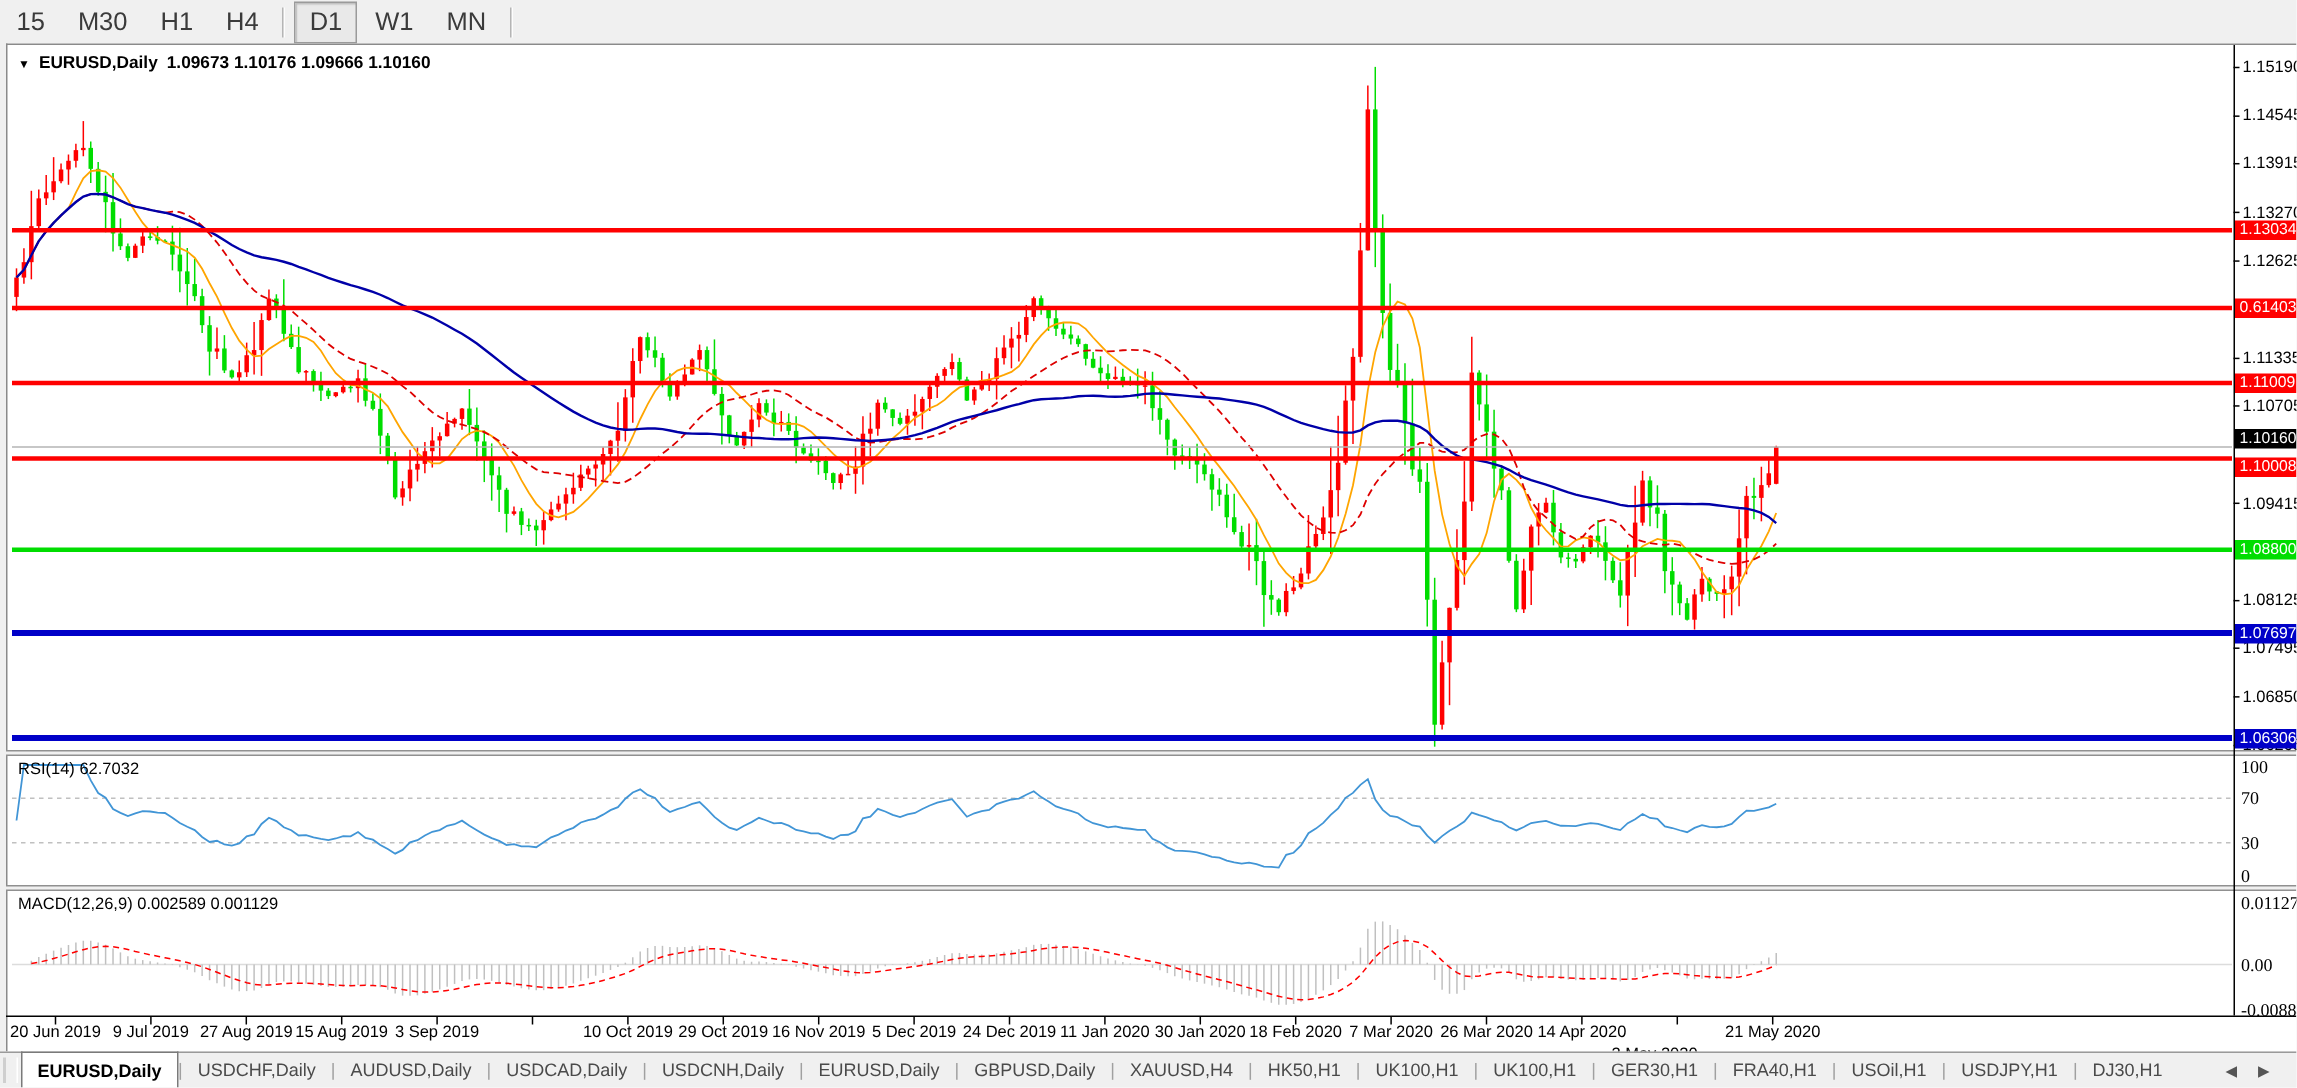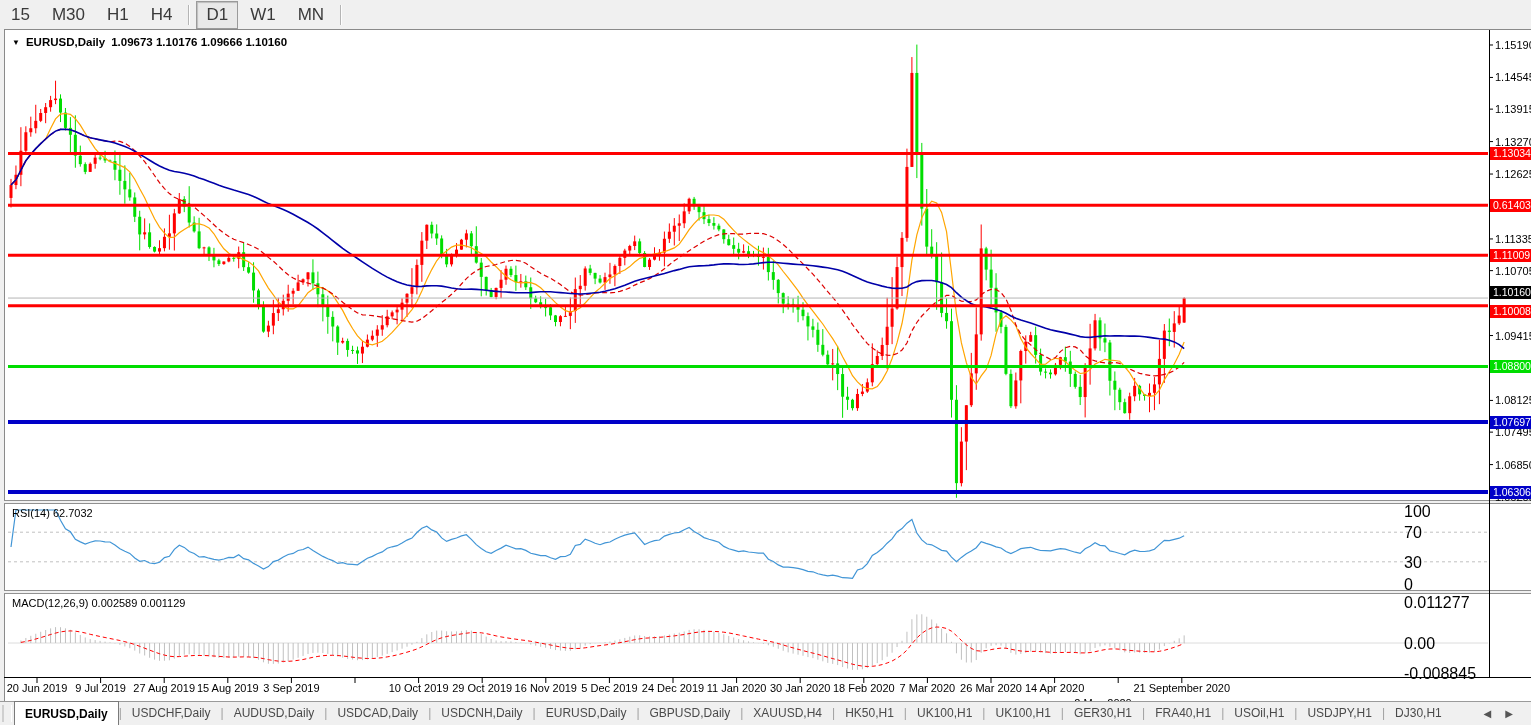--- a/index.html
+++ b/index.html
@@ -18,21 +18,21 @@
     border-left:1px solid #8a8a8a;border-top:1px solid #8a8a8a;box-sizing:border-box;}
   #chart-svg{position:absolute;left:0;top:0;}
   
   #chart-title{position:absolute;left:12px;top:36px;font-size:11.5px;font-weight:700;color:#000;display:flex;align-items:center;gap:6px;white-space:nowrap;}
   #chart-title .dd{font-size:8px;color:#000;}
   
   .ptick{position:absolute;left:1495px;font-size:11px;line-height:11px;color:#000;white-space:nowrap;}
   .pbadge{position:absolute;left:1490px;width:41px;height:13px;font-size:10.5px;line-height:13px;padding-left:3px;box-sizing:border-box;color:#fff;white-space:nowrap;}
   
   .indname{position:absolute;left:12px;font-size:11px;color:#000;white-space:nowrap;}
-  .ilabel{position:absolute;left:1404px;font-size:16px;line-height:11px;color:#000;white-space:nowrap;}
+  .ilabel{position:absolute;left:1494px;font-size:12px;line-height:11px;color:#000;white-space:nowrap;font-family:Liberation Serif, serif;}
   
   .dlabel{position:absolute;top:682px;font-size:11px;color:#000;transform:translateX(-50%);white-space:nowrap;}
   
   #tab-bar{position:absolute;left:0;top:701px;width:1531px;height:24px;background:#f0f0f0;border-top:1px solid #9a9a9a;display:flex;align-items:stretch;box-sizing:border-box;}
   .tab-grip{width:7px;border-left:2px solid #cfcfcf;border-right:1px solid #fff;margin:3px 2px;}
   .tab{font-size:12px;color:#4a4a4a;padding:4px 10px 0 10px;white-space:nowrap;cursor:default;}
   .tab.active{background:#ffffff;color:#000;font-weight:700;border:1px solid #7a7a7a;border-bottom:none;margin-top:-1px;padding-top:5px;}
   .tab-sep{color:#a0a0a0;font-size:12px;padding-top:4px;}
   #tab-arrows{margin-left:auto;display:flex;align-items:center;gap:14px;padding:0 18px;color:#555;font-size:10px;}
 </style>
@@ -890,21 +890,21 @@
     <div class="dlabel" style="left: 545.8px;">16 Nov 2019</div>
     <div class="dlabel" style="left: 609.4px;">5 Dec 2019</div>
     <div class="dlabel" style="left: 673px;">24 Dec 2019</div>
     <div class="dlabel" style="left: 736.6px;">11 Jan 2020</div>
     <div class="dlabel" style="left: 800.2px; text-align: center;">30 Jan 2020</div>
     <div class="dlabel" style="left: 863.8px;">18 Feb 2020</div>
     <div class="dlabel" style="left: 927.4px;">7 Mar 2020</div>
     <div class="dlabel" style="left: 991px;">26 Mar 2020</div>
     <div class="dlabel" style="left: 1054.6px;">14 Apr 2020</div>
     <div class="dlabel" style="left: 1103px; margin-top: 15px;">2 May 2020</div>
-    <div class="dlabel" style="left: 1181.8px;">21 September 2020</div>
+    <div class="dlabel" style="left: 1181.8px;">21 May 2020</div>
   </div>
 
 <div id="tab-bar">
     <div class="tab-grip"></div>
     <div class="tab active">EURUSD,Daily</div>
     <div class="tab-sep">|</div>
     <div class="tab">USDCHF,Daily</div>
     <div class="tab-sep">|</div>
     <div class="tab">AUDUSD,Daily</div>
     <div class="tab-sep">|</div>

